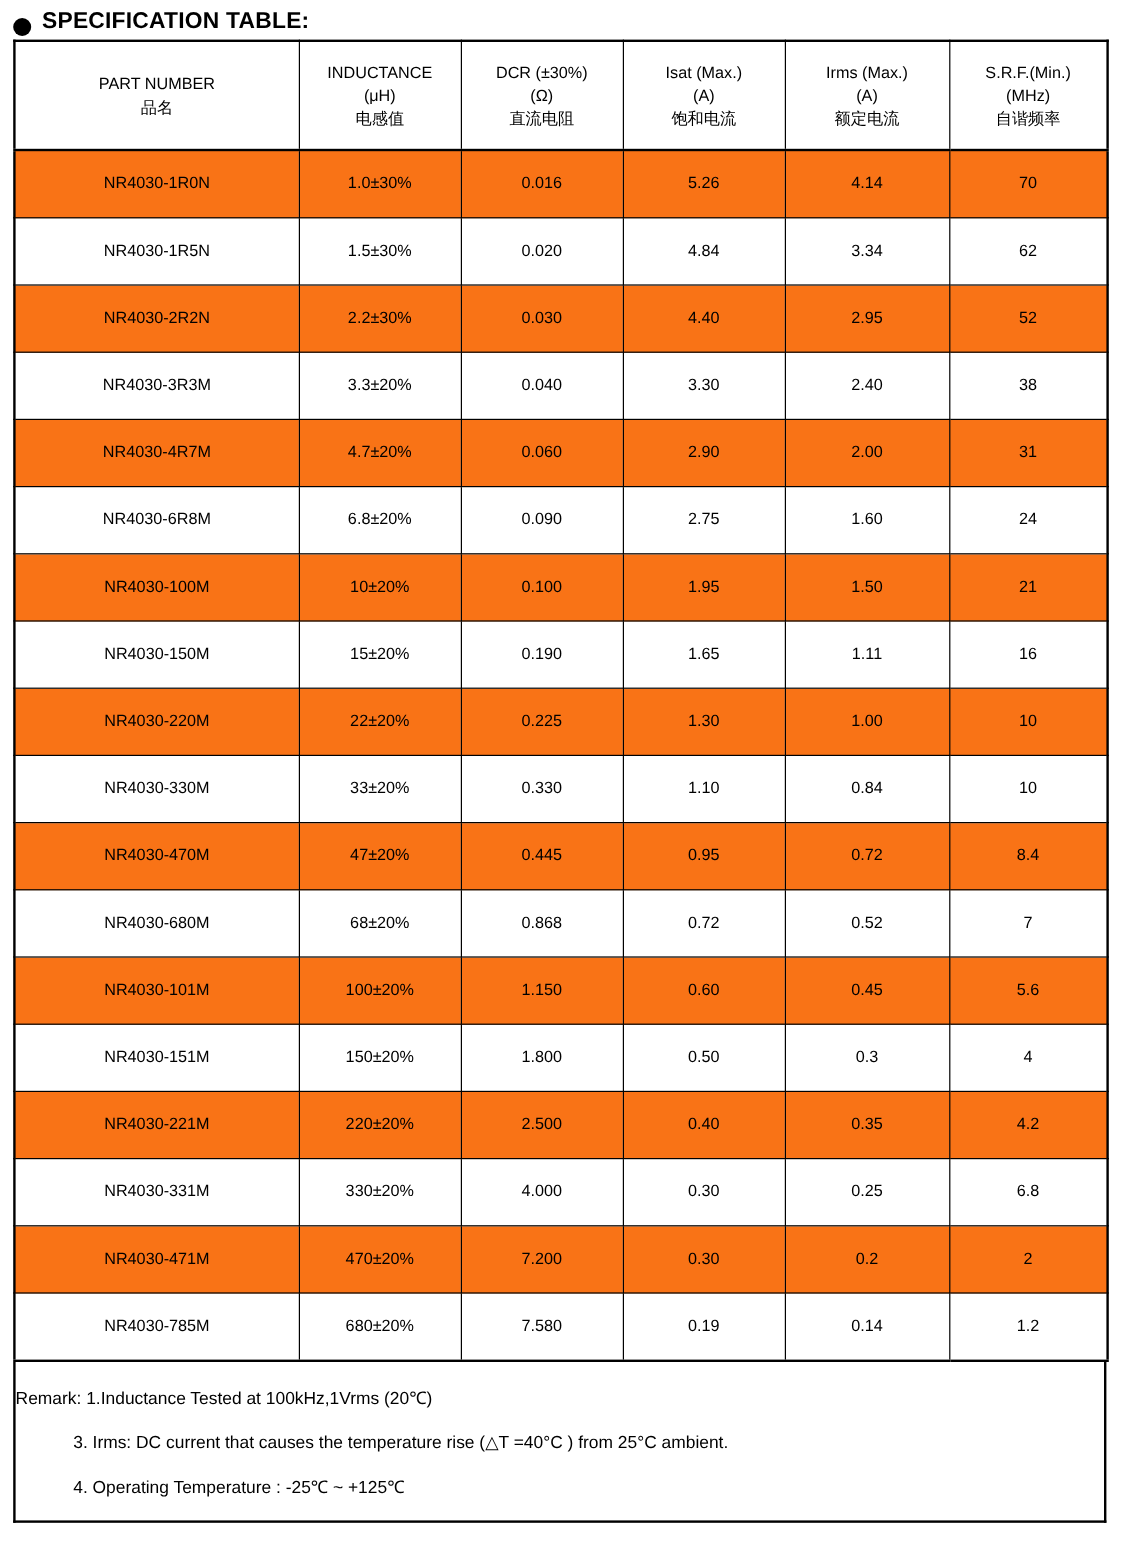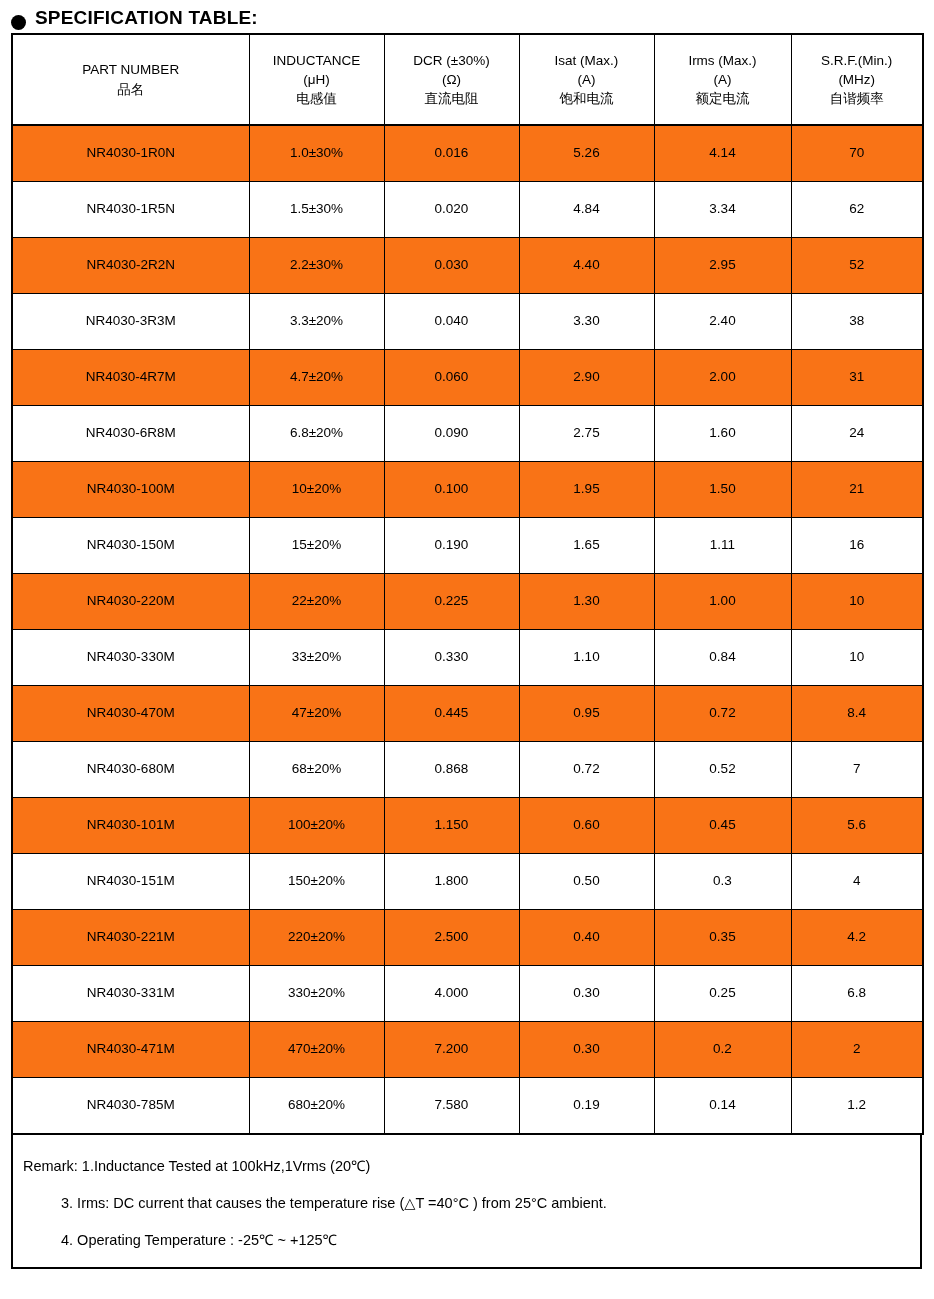--- a/index.html
+++ b/index.html
@@ -112,21 +112,21 @@
     background: #ffffff;
     padding: 22px 0 16px 0;
   }
   .remark-line {
     font-size: 14.5px;
     line-height: 1.25;
     white-space: nowrap;
     margin-bottom: 19px;
   }
   .remark-line:last-child { margin-bottom: 2px; }
-  .remark-line.indent-0 { padding-left: 10px; }
+  .remark-line.indent-0 { }
   .remark-line.indent-1 { padding-left: 48px; }
 </style>
 </head>
 <body>
 
 <div class="page">
 
   <div class="title-row">
     <span class="bullet"></span>
     <span class="title-text">SPECIFICATION TABLE:</span>

